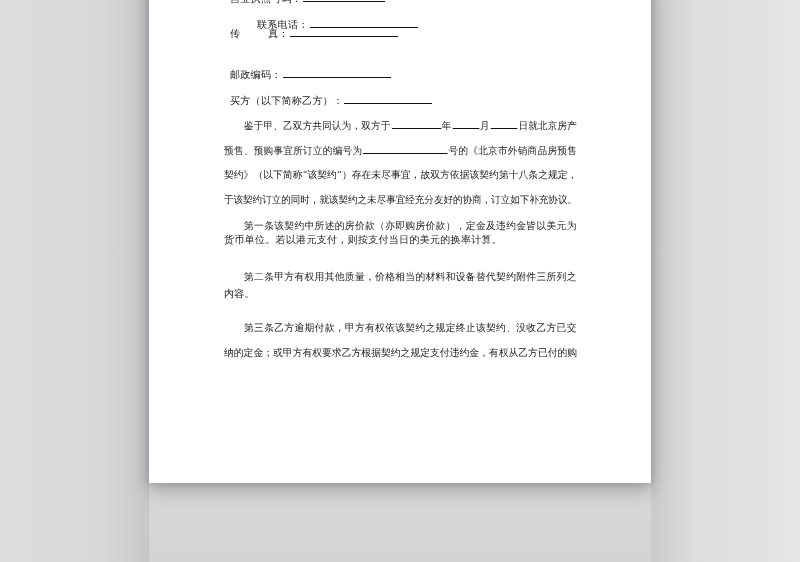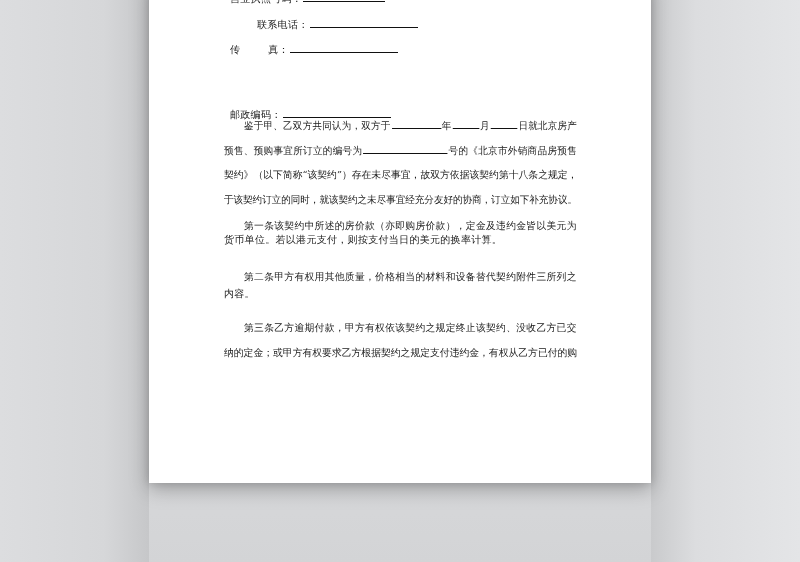--- a/index.html
+++ b/index.html
@@ -43,28 +43,31 @@
 <div class="page">
 
   <div class="line" style="left:81px; top:11px;">
     <span>营业执照号码：</span><span class="blank" style="width:82px;"></span>
   </div>
 
   <div class="line" style="left:81px; top:37px;padding-left:27px;">
     <span>联系电话：</span><span class="blank" style="width:108px;"></span>
   </div>
 
-  <div class="line" style="left:81px; top:62px;">
+  <div class="line" style="left:81px; top:46px;">
     <span style="white-space:pre;">传        真：</span><span class="blank" style="width:108px;"></span>
   </div>
 
-  <div class="line" style="left:81px; top:87px;margin-top:40px;">
+  <div class="line" style="left:81px; top:87px;">
     <span>邮政编码：</span><span class="blank" style="width:108px;"></span>
   </div>
 
+  <div class="line" style="left:81px; top:113px;">
+    <span>买方（以下简称乙方）：</span><span class="blank" style="width:88px;"></span>
+  </div>
 
   <div class="line" style="left: 95px; top: 138px; transform-origin: left top; transform: scaleX(0.949);">
     <span>鉴于甲、乙双方共同认为，双方于</span><span class="blank" style="width:52px;"></span><span>年</span><span class="blank" style="width:28px;"></span><span>月</span><span class="blank" style="width:28px;"></span><span>日就北京房产</span>
   </div>
 
   <div class="line" style="left: 75px; top: 163px; transform-origin: left top; transform: scaleX(0.959);">
     <span>预售、预购事宜所订立的编号为</span><span class="blank" style="width:88px;"></span><span>号的《北京市外销商品房预售</span>
   </div>
 
   <div class="line justify" style="left: 75px; top: 189px; transform-origin: left top; transform: scaleX(0.981);">契约》（以下简称“该契约”）存在未尽事宜，故双方依据该契约第十八条之规定，</div>

